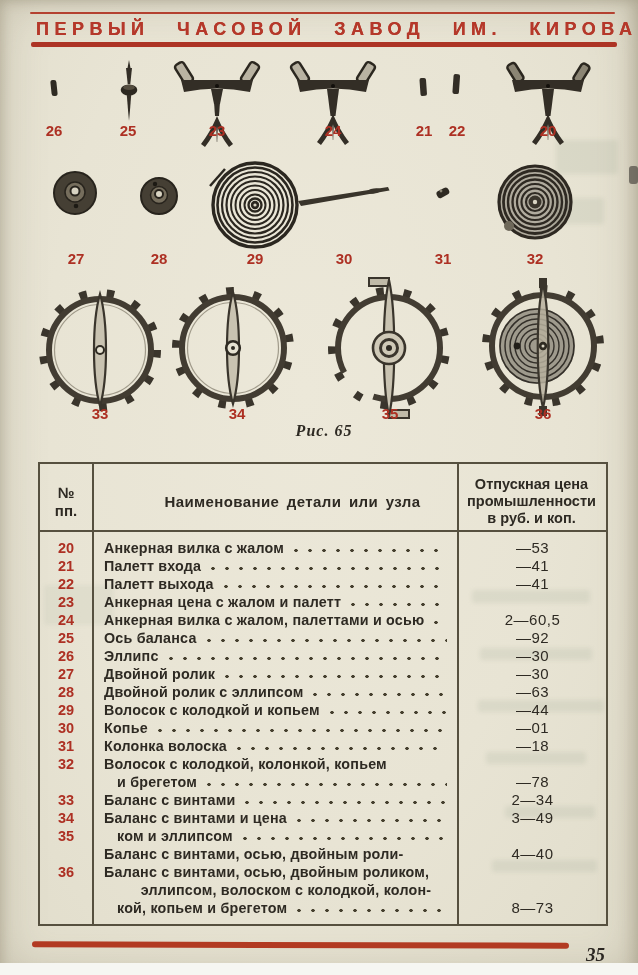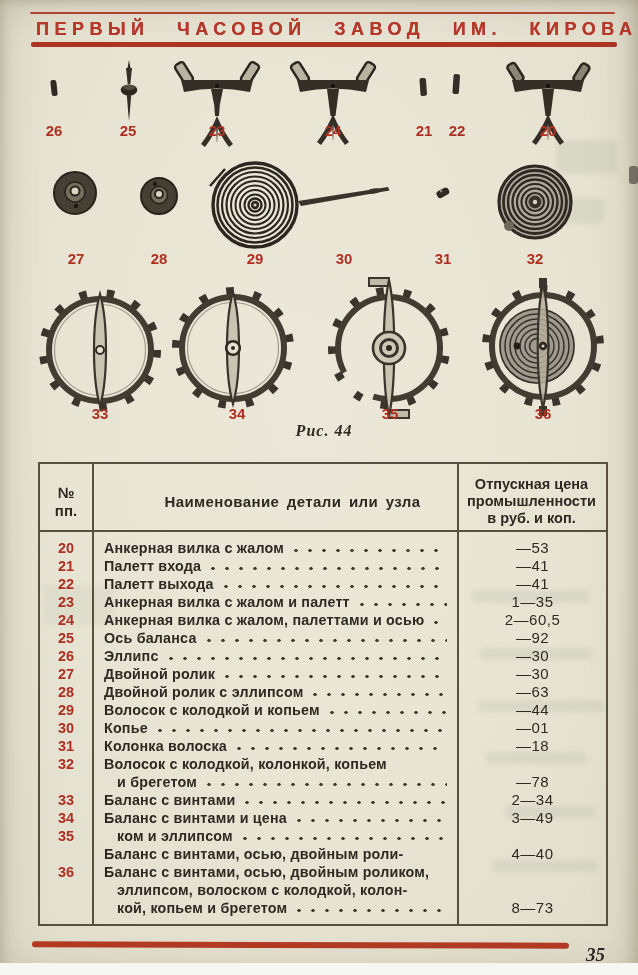--- a/index.html
+++ b/index.html
@@ -38,21 +38,21 @@
   .thead{position:absolute;left:0;right:0;top:0;height:66px;display:grid;grid-template-columns:52px 365px 1fr;}
   .th{display:flex;align-items:center;justify-content:center;text-align:center;font-weight:bold;}
   .th-num{flex-direction:column;font-size:15px;line-height:18px;}
   .th-name{font-size:15px;letter-spacing:.4px;word-spacing:3px;margin-left:36px;}
   .th-price{font-size:14.5px;line-height:17px;padding:12px 8px;}
   .tbody{position:absolute;left:0;right:0;top:68px;bottom:0;padding-top:7px;}
   .trow{display:grid;grid-template-columns:52px 365px 151px;}
   .c-num{text-align:center;font-weight:bold;color:#ad3023;font-size:14.5px;line-height:18px;}
   .c-name{padding:0 2px 0 12px;font-weight:bold;font-size:14.3px;line-height:18px;letter-spacing:.2px;}
   .line{display:flex;align-items:baseline;}
-  .line.cont{padding-left:13px;}
+  .line.cont{padding-left:13px;justify-content:center;}
   .leader{
     flex:1 0 12px;height:5px;margin:0 8px 0 10px;align-self:flex-end;margin-bottom:4px;
     background-image:radial-gradient(circle at 2px 2.5px, #46402f 1.5px, rgba(0,0,0,0) 1.9px);
     background-size:14px 5px;background-repeat:repeat-x;
   }
   .c-price{display:flex;align-items:flex-end;justify-content:center;font-weight:normal;font-size:15px;line-height:18px;letter-spacing:.5px;}
   
   .rule-bottom{position:absolute;left:32px;top:942px;width:537px;height:6px;background:#b23a22;border-radius:3px;transform:rotate(.15deg);}
   .pageno{
     position:absolute;left:586px;top:944px;
@@ -288,21 +288,21 @@
       <circle cx="44" cy="74" r="3.4" fill="#221f19"></circle>
       <path d="M70,12 C77,42 77,106 70,136 C63,106 63,42 70,12 Z" fill="#b7b09e" stroke="#3a352c" stroke-width="2.2" fill-opacity=".85"></path>
       <rect x="66" y="6" width="8" height="10" fill="#3a352c"></rect>
       <rect x="66" y="134" width="8" height="10" fill="#3a352c"></rect>
       <circle cx="70" cy="74" r="4.2" fill="#2e2a22"></circle>
       <circle cx="70" cy="74" r="1.5" fill="#d9d4c3"></circle>
     </svg>
   </div>
   <span class="num-abs" style="left:543px;top:405px;">36</span>
 
-  <div class="fig-caption">Рис. 44</div>
+  <div class="fig-caption">Рис. 65</div>
 
   <div class="pricetable">
     <div class="thead">
       <div class="th th-num">
         <span>№</span>
         <span>пп.</span>
       </div>
       <div class="th th-name">Наименование детали или узла</div>
       <div class="th th-price">Отпускная цена промышленности в руб. и коп.</div>
     </div>
@@ -340,25 +340,24 @@
               <span class="leader"></span>
             </div>
           </div>
     <div class="c-price">—41</div>
   </div>
 
   <div class="trow">
     <div class="c-num">23</div>
     <div class="c-name">
             <div class="line">
-              <span>Анкерная вилка с жалом и палетт</span>
-              <span class="leader"></span>
-            </div>
-          </div>
-    <div class="c-price">1—35</div>
+              <span>Анкерная цена с жалом и палетт</span>
+              <span class="leader"></span>
+            </div>
+          </div>
   </div>
 
   <div class="trow">
     <div class="c-num">24</div>
     <div class="c-name">
             <div class="line">
               <span>Анкерная вилка с жалом, палеттами и осью</span>
               <span class="leader"></span>
             </div>
           </div>

